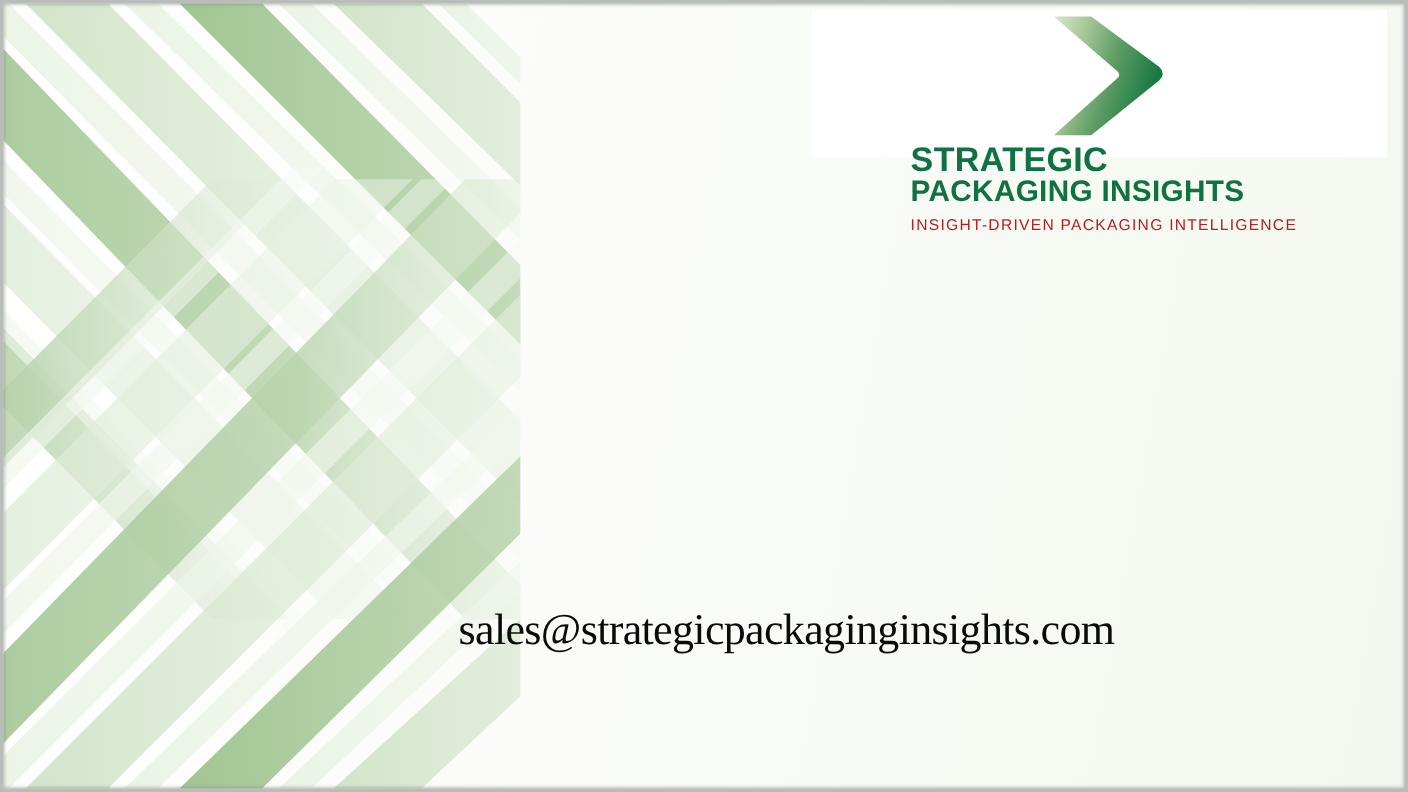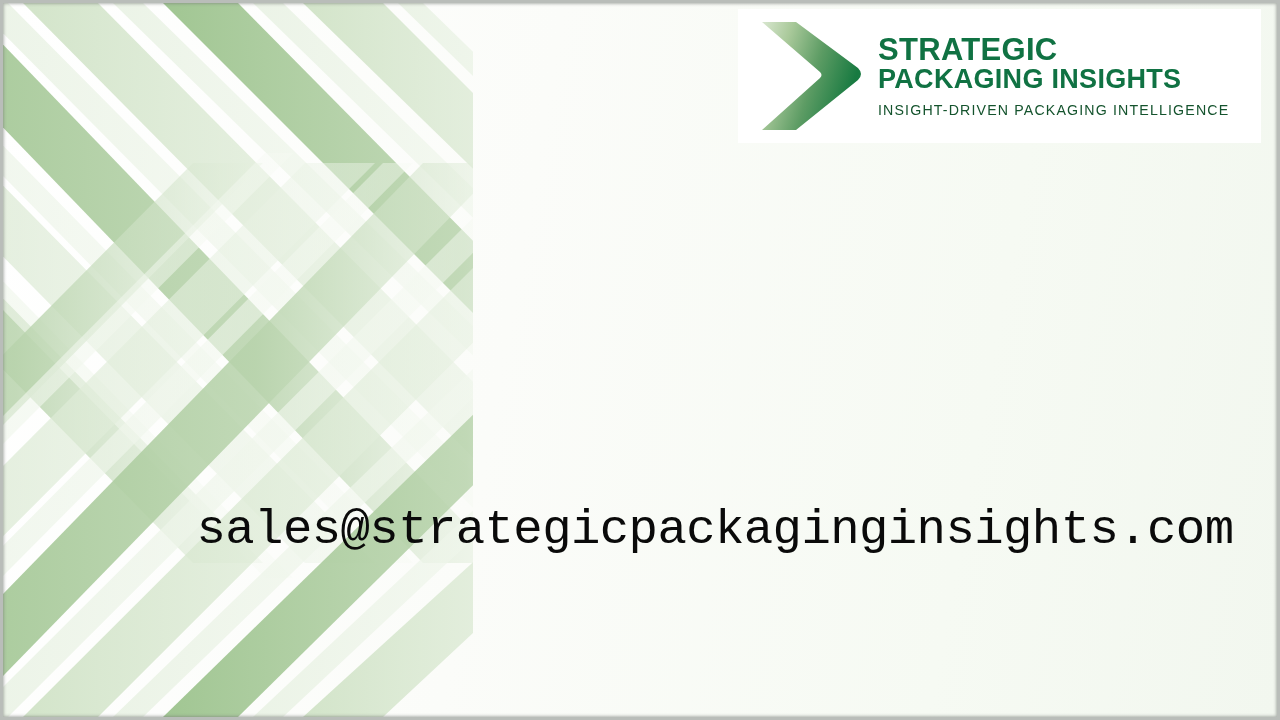--- a/index.html
+++ b/index.html
@@ -38,20 +38,21 @@
   
   .logo-panel {
     position: absolute;
     left: 735px;
     top: 6px;
     width: 523px;
     height: 134px;
     background: #ffffff;
     display: flex;
     align-items: center;
+    flex-direction: column;
   }
   .logo-mark {
     width: 118px;
     height: 120px;
     flex: 0 0 118px;
     margin-left: 14px;
   }
   .logo-mark svg { display: block; width: 100%; height: 100%; }
   .logo-text {
     margin-left: 8px;
@@ -65,21 +66,21 @@
     color: #107243;
     font-size: 31px;
     letter-spacing: 0.3px;
     line-height: 1.02;
     white-space: nowrap;
   }
   .logo-line2 { font-size: 27px; }
   .logo-tagline {
     margin-top: 9px;
     font-family: "Liberation Sans", sans-serif;
-    color: #14532d;
+    color: #b91c1c;
     font-size: 14.2px;
     letter-spacing: 1.15px;
     white-space: nowrap;
   }
 
   
   .title {
     position: absolute;
     left: 430px;
     top: 256px;
@@ -91,26 +92,26 @@
     line-height: 52px;
     font-weight: normal;
     letter-spacing: -0.2px;
   }
   .title-line { display: block; }
 
   
   .email {
     position: absolute;
     left: 182px;
-    top: 502px;
+    top: 544px;
     width: 1060px;
     text-align: center;
     color: #0a0a0a;
-    font-family: Liberation Mono, monospace;
-    font-size: 49px;
+    font-family: Liberation Serif, serif;
+    font-size: 40px;
     line-height: 50px;
     letter-spacing: -0.6px;
   }
 </style>
 </head>
 <body>
 
 <div id="slide">
 
   <div class="deco">

